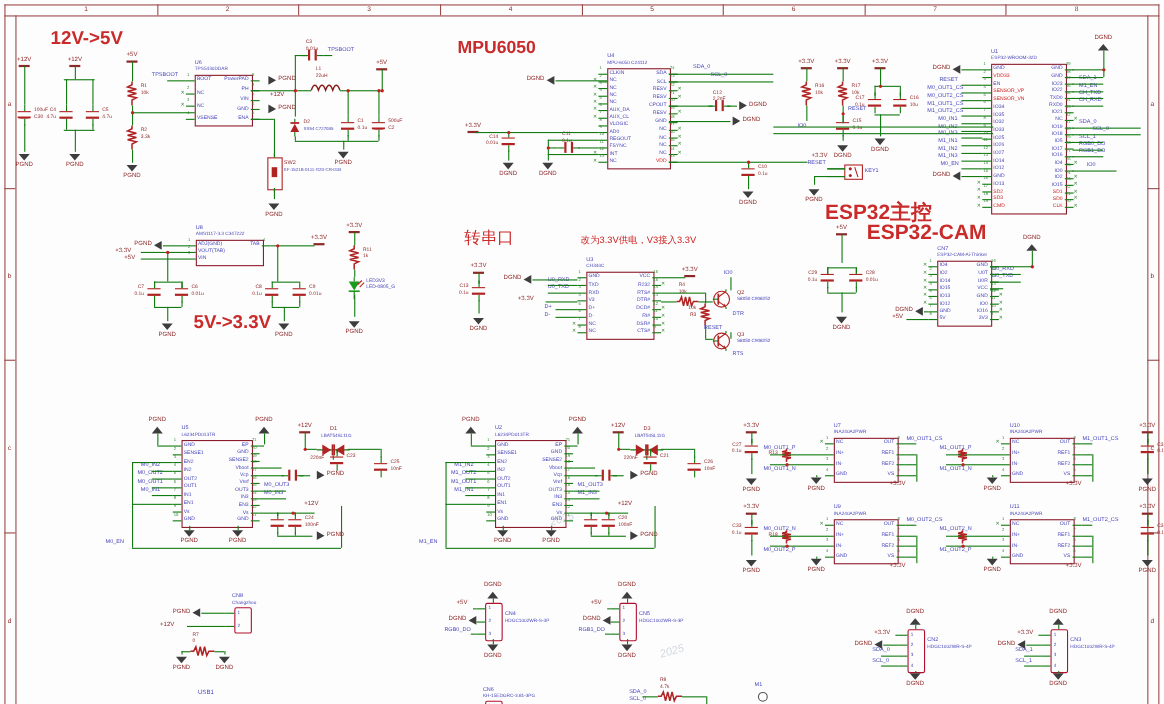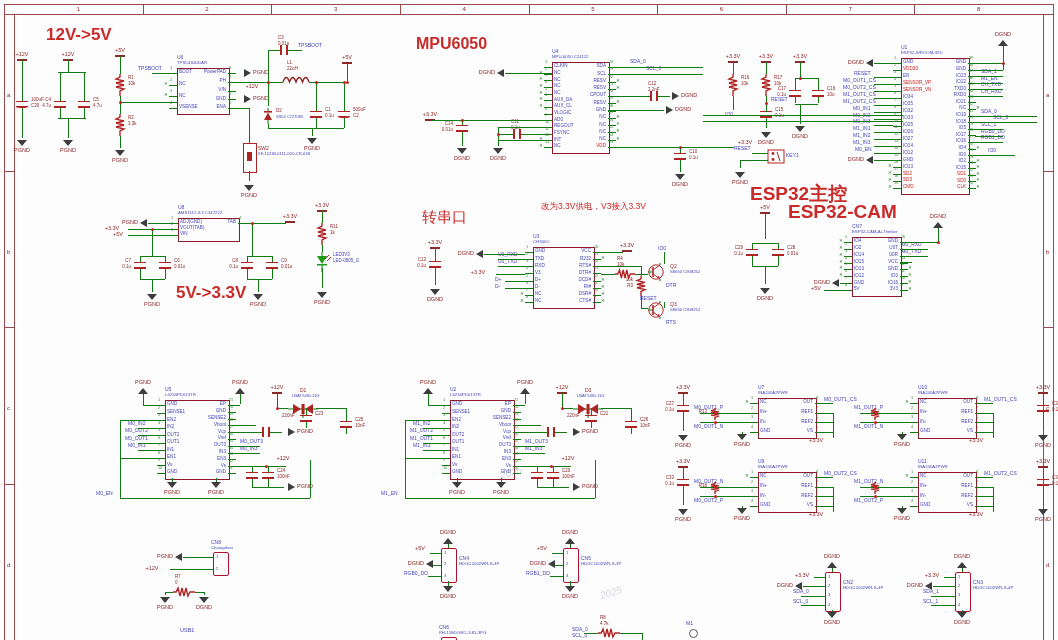--- a/index.html
+++ b/index.html
@@ -39,21 +39,21 @@
   <div class="fline" style="left:4px;top:4px;width:1px;height:636px;"></div>
   <div class="fline" style="left:14px;top:14px;width:1px;height:626px;"></div>
   <div class="fline" style="left:1053px;top:4px;width:1px;height:636px;"></div>
   <div class="fline" style="left:1043px;top:14px;width:1px;height:626px;"></div>
 <div class="t c-title" style="font-size: 17px; font-weight: bold; position: absolute; left: 46px; top: 26px;">12V-&gt;5V</div>
     <div class="t c-title" style="font-size: 16px; font-weight: bold; position: absolute; left: 416px; top: 36px;">MPU6050</div>
     <div class="t c-title" style="font-size: 19px; font-weight: bold; position: absolute; left: 750px; top: 184px;">ESP32主控</div>
     <div class="t c-title" style="font-size: 19px; font-weight: bold; position: absolute; left: 788px; top: 202px;">ESP32-CAM</div>
     <div class="t c-title" style="font-size: 17px; font-weight: bold; position: absolute; left: 176px; top: 284px;">5V-&gt;3.3V</div>
     <div class="t c-title" style="font-size: 15px; font-weight: normal; position: absolute; left: 422px; top: 209px;">转串口</div>
-    <div class="t red" style="font-size: 8.5px; position: absolute; left: 528px; top: 202px; margin-left: 13px;">改为3.3V供电，V3接入3.3V</div>
+    <div class="t red" style="font-size: 8.5px; position: absolute; left: 528px; top: 214px;">改为3.3V供电，V3接入3.3V</div>
     <div class="t dkred" style="font-size: 5.5px; position: absolute; left: 22px; top: 52px; transform: translateX(-50%);">+12V</div>
     <div class="bar" style="position: absolute; left: 17px; top: 59px; width: 10px; height: 1.5px;"></div>
     <div class="t dkred" style="font-size: 5.5px; position: absolute; left: 68px; top: 52px; transform: translateX(-50%);">+12V</div>
     <div class="bar" style="position: absolute; left: 63px; top: 59px; width: 10px; height: 1.5px;"></div>
     <div class="t dkred" style="font-size: 5.5px; position: absolute; left: 120px; top: 48px; transform: translateX(-50%);">+5V</div>
     <div class="bar" style="position: absolute; left: 115px; top: 55px; width: 10px; height: 1.5px;"></div>
     <div class="t dkred" style="font-size: 5.5px; position: absolute; left: 347px; top: 55px; transform: translateX(-50%);">+5V</div>
     <div class="bar" style="position: absolute; left: 342px; top: 62px; width: 10px; height: 1.5px;"></div>
     <div class="wire" style="position: absolute; left: 22px; top: 95px; width: 1px; height: 6px;"></div>
     <div class="wire" style="position: absolute; left: 22px; top: 108px; width: 1px; height: 6px;"></div>

